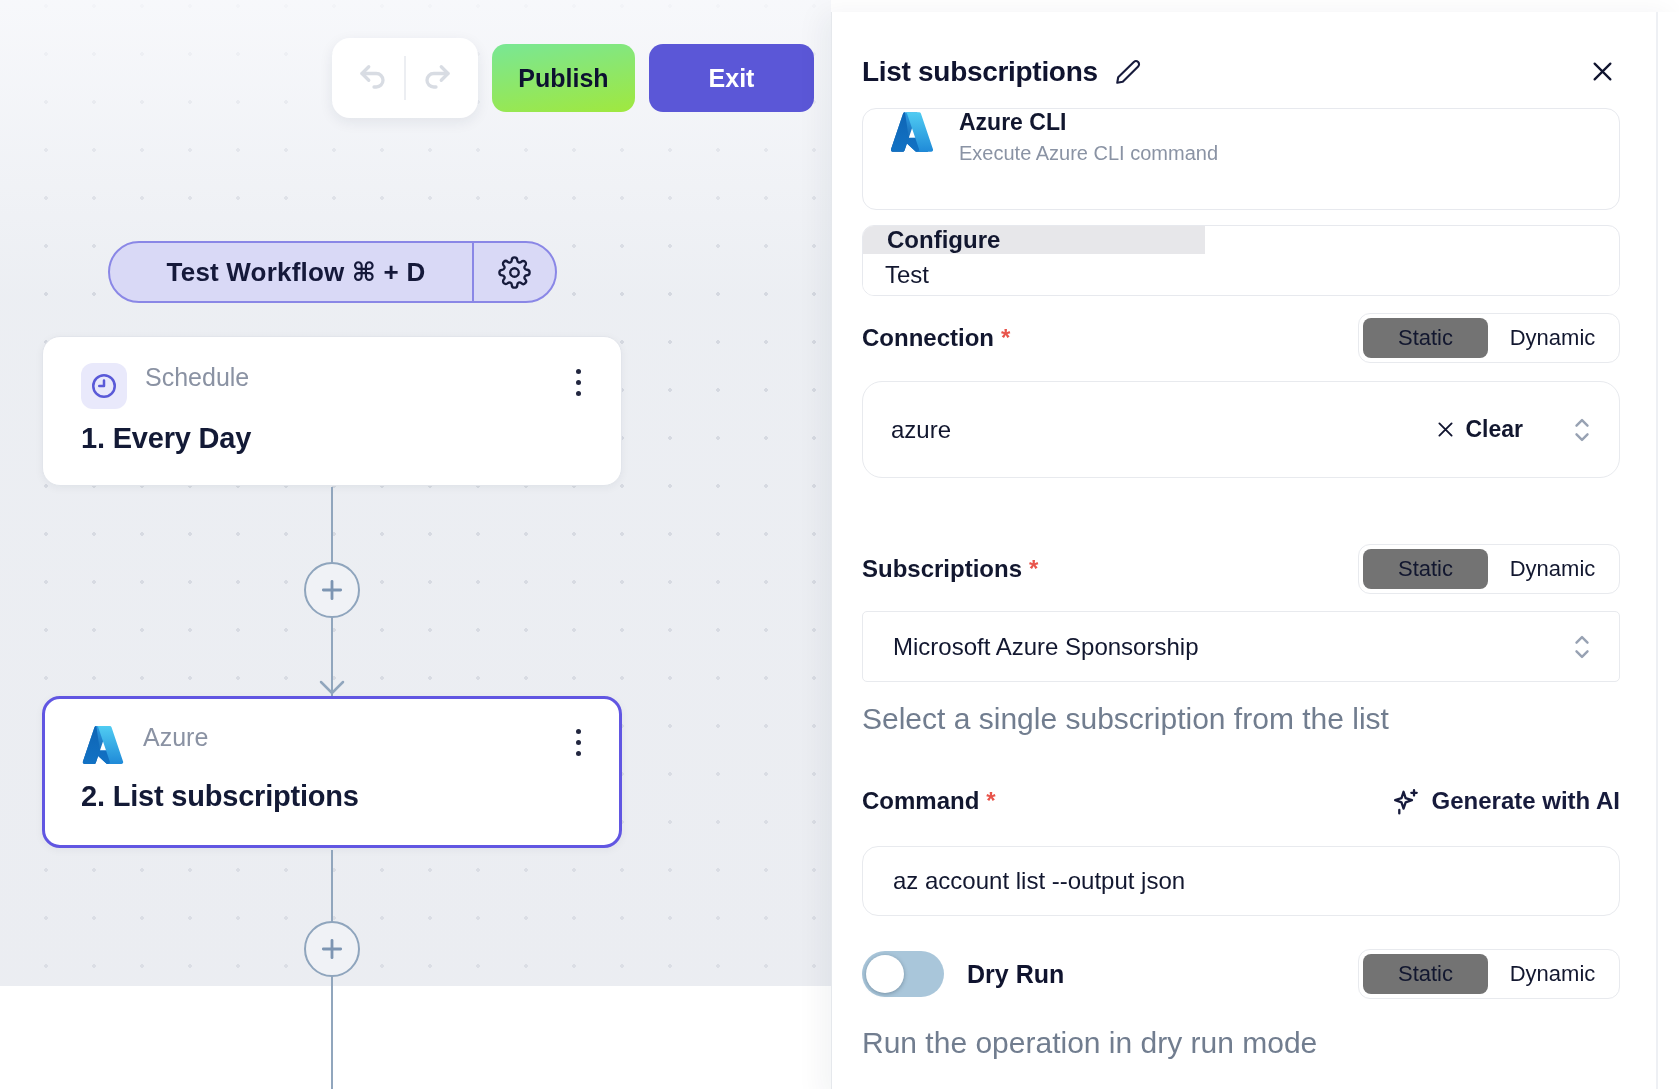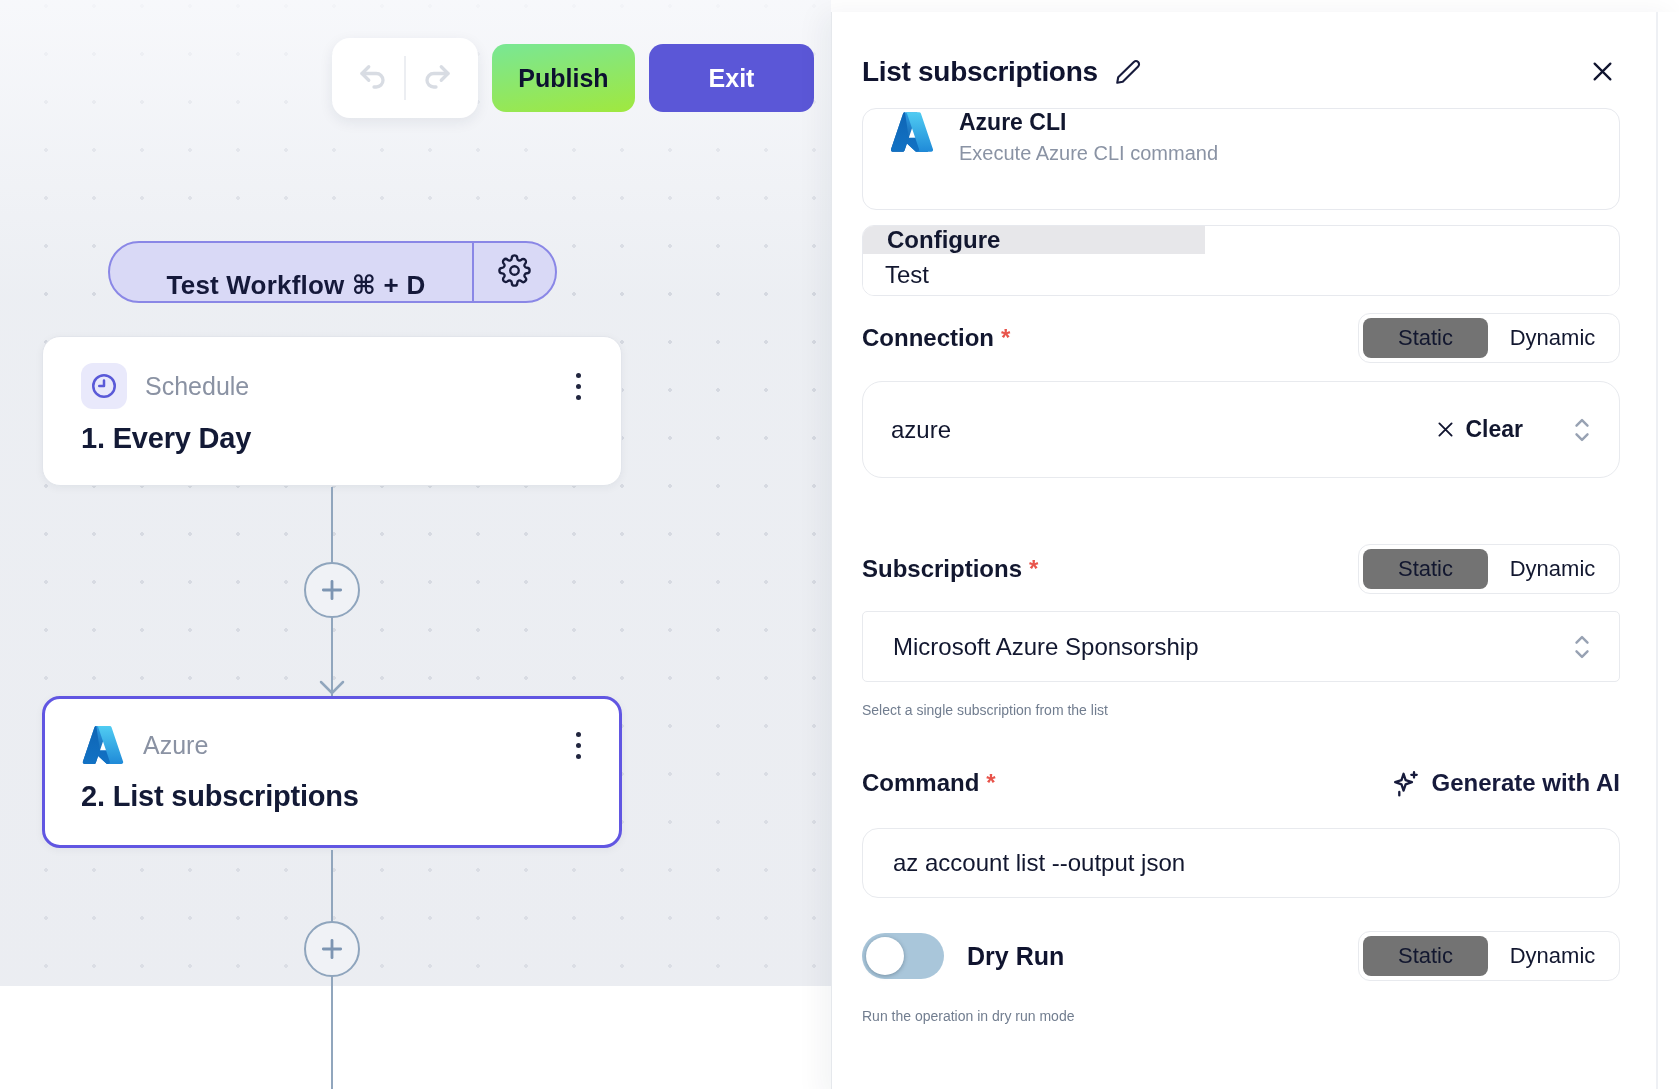--- a/index.html
+++ b/index.html
@@ -35,39 +35,39 @@
   .btn-exit {
     position:absolute; left:649px; top:44px; width:165px; height:68px;
     border:none; border-radius:14px; cursor:pointer; background:#5b57d7;
     font-family:inherit; font-size:25px; font-weight:700; color:#fff;
   }
 
   
   .test-pill {
     position:absolute; left:108px; top:241px; width:449px; height:62px;
     background:#d9d9f6; border:2px solid #8a87e6; border-radius:32px;
-    display:flex; align-items:flex-end; overflow:hidden;
+    display:flex; align-items:center; overflow:hidden;
   }
   .test-pill .tp-label {
     flex:1; text-align:center; font-size:26px; font-weight:600; color:#15193a; letter-spacing:.2px;
     padding-left:10px;
   }
   .tp-div { width:2px; height:62px; background:#8a87e6; }
   .tp-gear { width:81px; height:62px; display:flex; align-items:center; justify-content:center; background:none; border:none; cursor:pointer; }
 
   
   .node {
     position:absolute; left:42px; width:580px; background:#fff;
     border:1.5px solid #e2e5eb; border-radius:18px;
     box-shadow:0 2px 8px rgba(25,35,60,.05);
     padding:26px 30px 26px 38px;
   }
   .node-schedule { top:336px; height:150px; }
   .node-azure   { top:696px; height:152px; border:3.5px solid #6156e2; padding:24px 28px 24px 36px; }
-  .node-head { display:flex; align-items:center; }
+  .node-head { display:flex; }
   .icon-chip {
     width:46px; height:46px; border-radius:12px; background:#e9e9fb;
     display:flex; align-items:center; justify-content:center;
   }
   .node-app { margin-left:18px; font-size:25px; color:#8a92a3; }
   .kebab { margin-left:auto; display:flex; flex-direction:column; gap:6px; background:none; border:none; cursor:pointer; padding:6px 10px; }
   .kebab i { width:5px; height:5px; border-radius:50%; background:#21263f; }
   .node-title { margin-top:13px; font-size:29px; font-weight:600; color:#131a36; letter-spacing:-.2px; }
 
   
@@ -129,21 +129,21 @@
   .updown { margin-left:48px; display:flex; }
 
   .row-subs { margin-top:66px; }
 
   .select-mid {
     margin-top:17px; height:71px; border:1.5px solid #e8eaee; border-radius:5px;
     display:flex; align-items:center; padding:0 26px 0 30px; font-size:24px; color:#12172f; cursor:pointer;
   }
   .select-mid .updown { margin-left:auto; }
 
-  .helper { margin-top:20px; font-size:14px; color:#717d8f; }
+  .helper { margin-top:20px; font-size:30px; color:#717d8f; }
 
   .row-command { margin-top:42px; display:flex; align-items:center; justify-content:space-between; height:46px; }
   .gen-ai { display:flex; align-items:center; gap:11px; background:none; border:none; cursor:pointer; font-family:inherit; font-size:24px; font-weight:600; color:#171b3c; }
 
   .input-command {
     margin-top:22px; height:70px; border:1.5px solid #e8eaee; border-radius:16px;
     display:flex; align-items:center; padding:0 30px; font-size:24px; color:#12172f;
   }
 
   .row-dryrun { margin-top:33px; display:flex; align-items:center; height:50px; }

